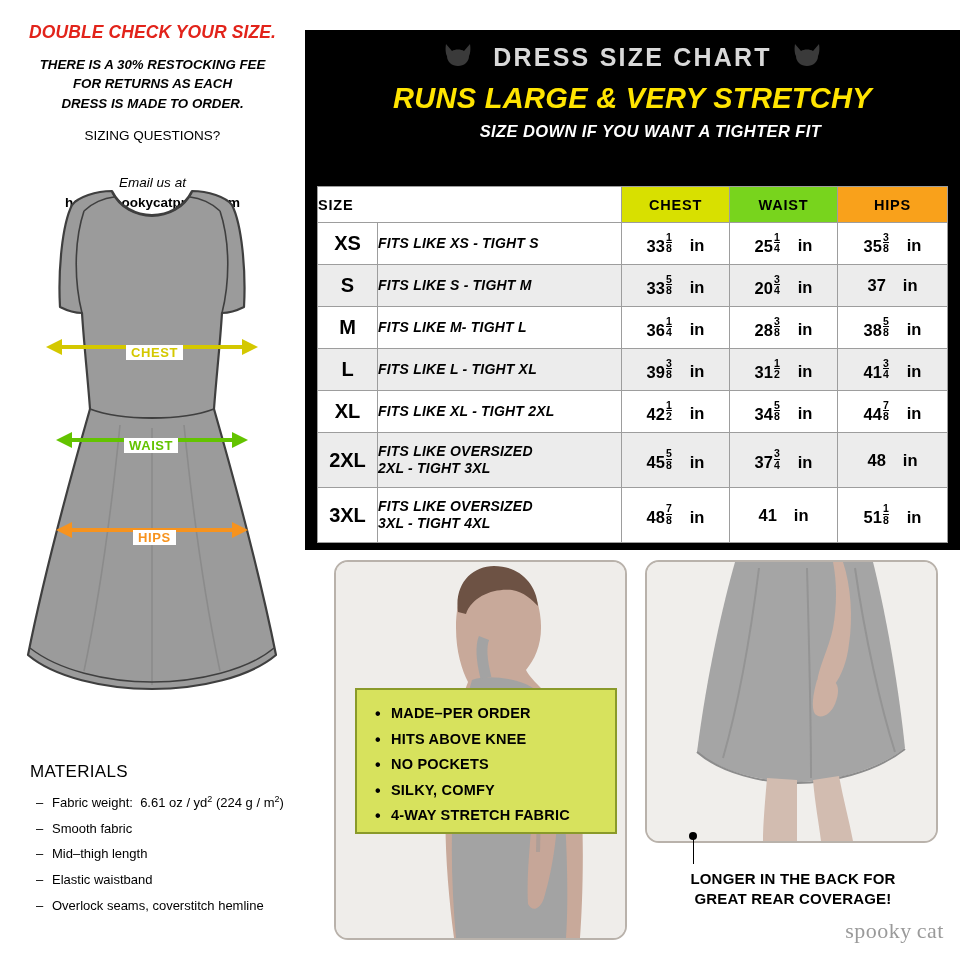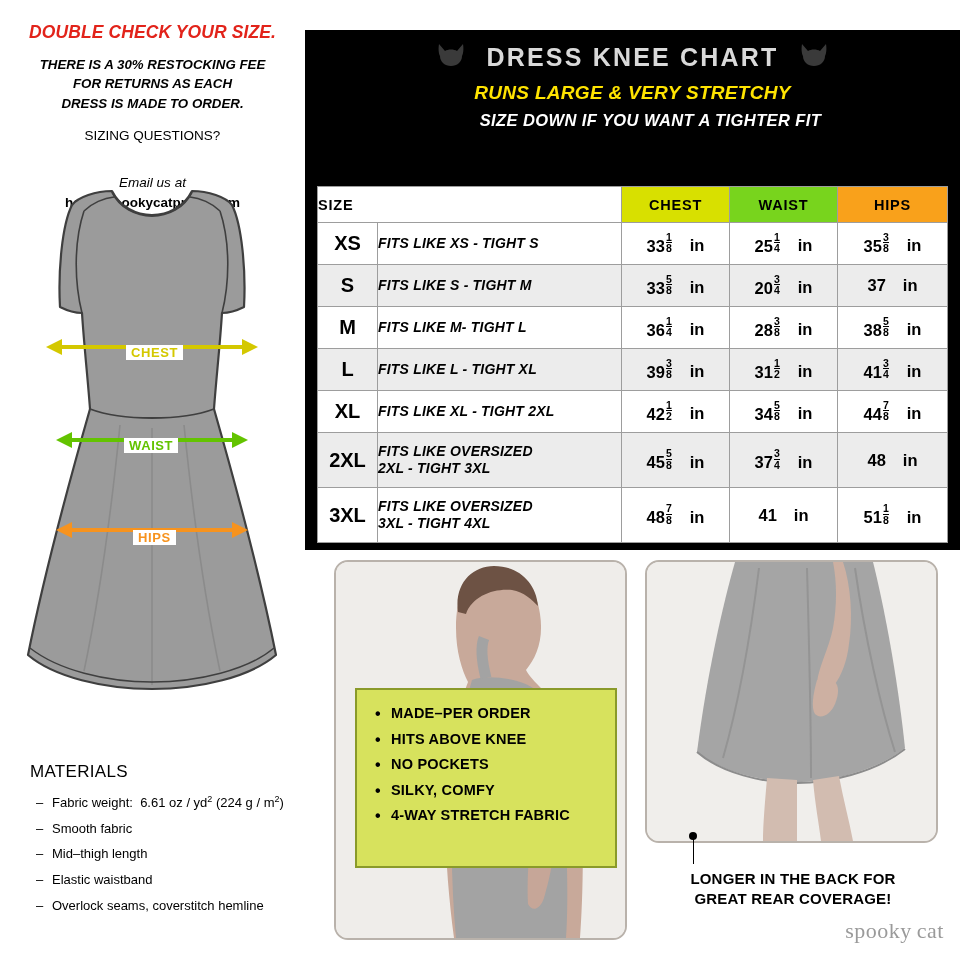--- a/index.html
+++ b/index.html
@@ -88,21 +88,21 @@
   }
   #chart-header { padding:12px 0 6px 0; text-align:center; }
   #chart-title {
     color:#d9d9d9;
     font-size:25px; font-weight:bold; letter-spacing:2.2px;
     display:inline-block; vertical-align:middle;
   }
   .cat-icon { display:inline-block; vertical-align:middle; margin:0 16px; }
   #runs-large {
     color:#ffe400;
-    font-size:19px; font-weight:bold; font-style:italic;
+    font-size:29px; font-weight:bold; font-style:italic;
     letter-spacing:.3px;
     margin-top:10px;
   }
   #size-down {
     color:#ffffff;
     font-size:16.5px; font-weight:bold; font-style:italic;
     letter-spacing:.4px;
     margin-top:7px;
     margin-left:36px;
   }
@@ -159,21 +159,21 @@
     background:#f3f1ee;
     border:2px solid #b9b2ab;
     border-radius:14px;
     overflow:hidden;
   }
   #photo-front { left:334px; top:560px; width:293px; height:380px; }
   #photo-back  { left:645px; top:560px; width:293px; height:283px; }
 
   
   #features-box {
-    position:absolute; left:355px; top:688px; width:262px; height:180px;
+    position:absolute; left:355px; top:688px; width:262px; height:146px;
     background:#d7e25d;
     border:2px solid #8a9a2a;
     padding:11px 6px 6px 18px;
   }
   #features-box ul { margin:0; padding:0; list-style:none; }
   #features-box li {
     font-size:14.5px; font-weight:bold; letter-spacing:.2px;
     line-height:1.76;
     padding-left:16px; position:relative;
     white-space:nowrap;
@@ -288,21 +288,21 @@
   </ul>
 </div>
 
 <div id="chart-panel">
   <div id="chart-header">
     <span class="cat-icon">
       <svg width="30" height="26" viewBox="0 0 30 26">
           <path d="M3 2 L9 9 C12 7 18 7 21 9 L27 2 C28 8 27 12 26 14 C26 20 21 24 15 24 C9 24 4 20 4 14 C3 12 2 8 3 2 Z" fill="#3a3a3a"></path>
         </svg>
     </span>
-    <span id="chart-title">DRESS KNEE CHART</span>
+    <span id="chart-title">DRESS SIZE CHART</span>
     <span class="cat-icon">
       <svg width="30" height="26" viewBox="0 0 30 26">
           <path d="M3 2 L9 9 C12 7 18 7 21 9 L27 2 C28 8 27 12 26 14 C26 20 21 24 15 24 C9 24 4 20 4 14 C3 12 2 8 3 2 Z" fill="#3a3a3a"></path>
         </svg>
     </span>
     <div id="runs-large">RUNS LARGE &amp; VERY STRETCHY</div>
     <div id="size-down">SIZE DOWN IF YOU WANT A TIGHTER FIT</div>
   </div>
 
   <table id="size-table">

